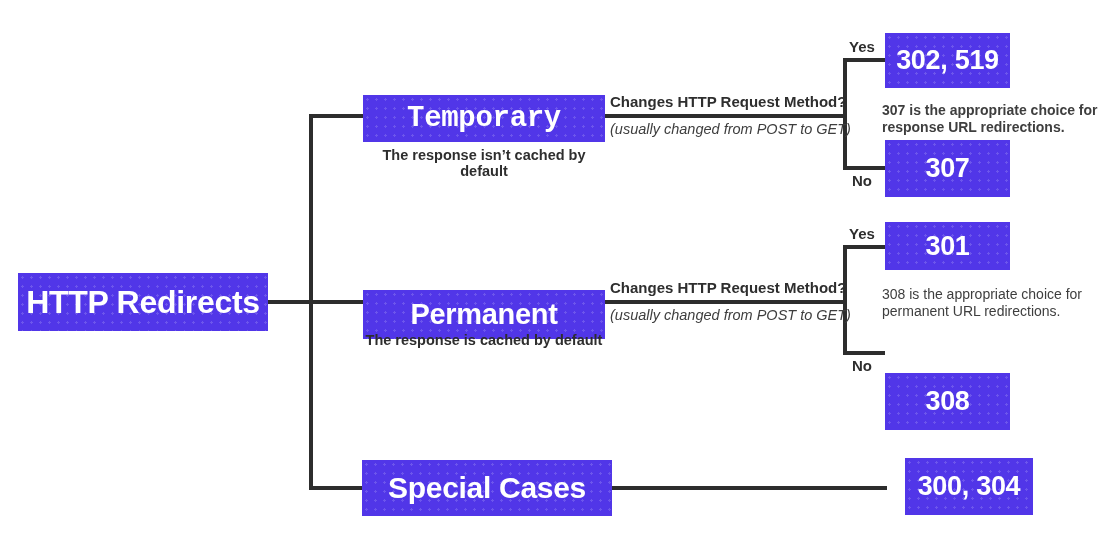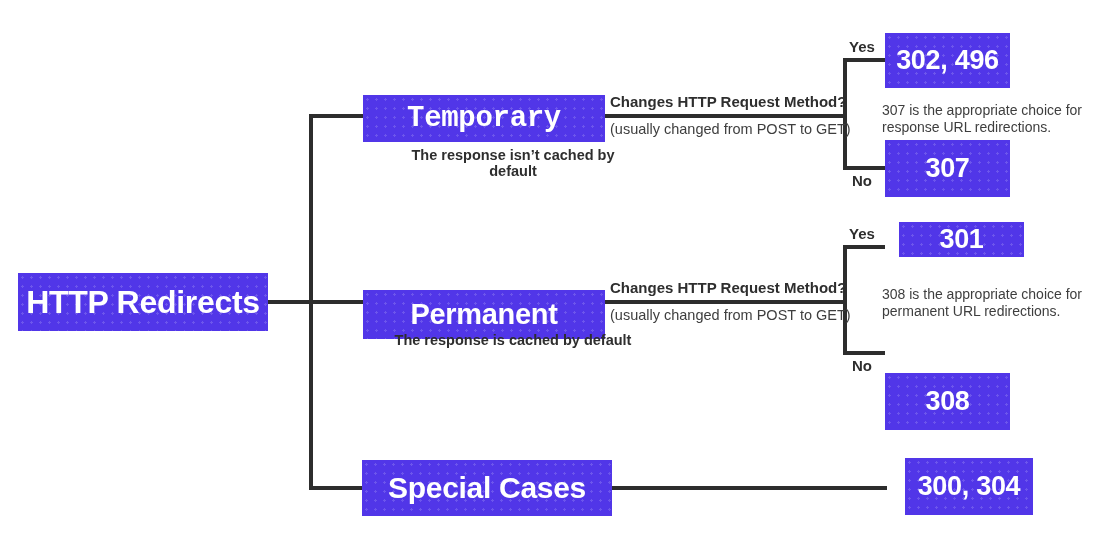--- a/index.html
+++ b/index.html
@@ -33,31 +33,30 @@
     letter-spacing:-0.3px;
     line-height:1;
   }
   .box.root{font-size:32px;}
   .box.branch{font-size:29px;}
   .box.code{font-size:27px;}
   .caption{
     position:absolute;
     font-size:14.5px;font-weight:bold;color:var(--dark);
     text-align:center;
-    margin-left:29px;
   }
   .q-main{
     position:absolute;
     font-size:15px;font-weight:bold;color:var(--dark);
     text-align:center;white-space:nowrap;
   }
   .q-sub{
     position:absolute;
     font-size:14.5px;color:var(--note);
-    text-align:center;white-space:nowrap;
+    text-align:center;white-space:nowrap;font-style:italic;
   }
   .yn{
     position:absolute;
     font-size:15px;font-weight:bold;color:var(--dark);
     text-align:center;
   }
   .note{
     position:absolute;
     font-size:14px;color:var(--note);
     line-height:17px;text-align:left;
@@ -86,34 +85,34 @@
   <div class="hline" style="left:610px;top:486px;width:277px;"></div>
 
   <div class="box root" style="left:18px;top:273px;width:250px;height:58px;">HTTP Redirects</div>
 
   <div class="box branch" style="left:363px;top:95px;width:242px;height:47px;font-family:Liberation Mono, monospace;">Temporary</div>
   <div class="caption" style="left:363px;top:147px;width:242px;">The response isn’t cached by default</div>
   <div class="q-main" style="left:610px;top:93px;width:232px;">Changes HTTP Request Method?</div>
   <div class="q-sub" style="left:610px;top:121px;width:232px;">(usually changed from POST to GET)</div>
   <div class="yn" style="left:840px;top:38px;width:44px;">Yes</div>
   <div class="yn" style="left:840px;top:172px;width:44px;">No</div>
-  <div class="box code" style="left:885px;top:33px;width:125px;height:55px;">302, 496</div>
+  <div class="box code" style="left:885px;top:33px;width:125px;height:55px;">302, 519</div>
   <div class="box code" style="left:885px;top:140px;width:125px;height:57px;">307</div>
-  <div class="note" style="left:882px;top:102px;width:225px;">
+  <div class="note" style="left:882px;top:102px;width:225px;font-weight:bold;">
     <span>307 is the appropriate choice for</span><br>
     <span>response URL redirections.</span>
   </div>
 
   <div class="box branch" style="left:363px;top:278px;width:242px;height:49px;margin-top:12px;">Permanent</div>
   <div class="caption" style="left:363px;top:332px;width:242px;">The response is cached by default</div>
   <div class="q-main" style="left:610px;top:279px;width:232px;">Changes HTTP Request Method?</div>
   <div class="q-sub" style="left:610px;top:307px;width:232px;">(usually changed from POST to GET)</div>
   <div class="yn" style="left:840px;top:225px;width:44px;">Yes</div>
   <div class="yn" style="left:840px;top:357px;width:44px;">No</div>
-  <div class="box code" style="left:885px;top:222px;width:125px;height:35px;margin-left:14px;">301</div>
+  <div class="box code" style="left:885px;top:222px;width:125px;height:48px;">301</div>
   <div class="box code" style="left:885px;top:325px;width:125px;height:57px;margin-top:48px;">308</div>
   <div class="note" style="left:882px;top:286px;width:225px;">
     <span>308 is the appropriate choice for</span><br>
     <span>permanent URL redirections.</span>
   </div>
 
   <div class="box branch" style="left:362px;top:460px;width:250px;height:56px;font-size:30px;">Special Cases</div>
   <div class="box code" style="left:885px;top:458px;width:128px;height:57px;margin-left:20px;">300, 304</div>
 
 </div>

